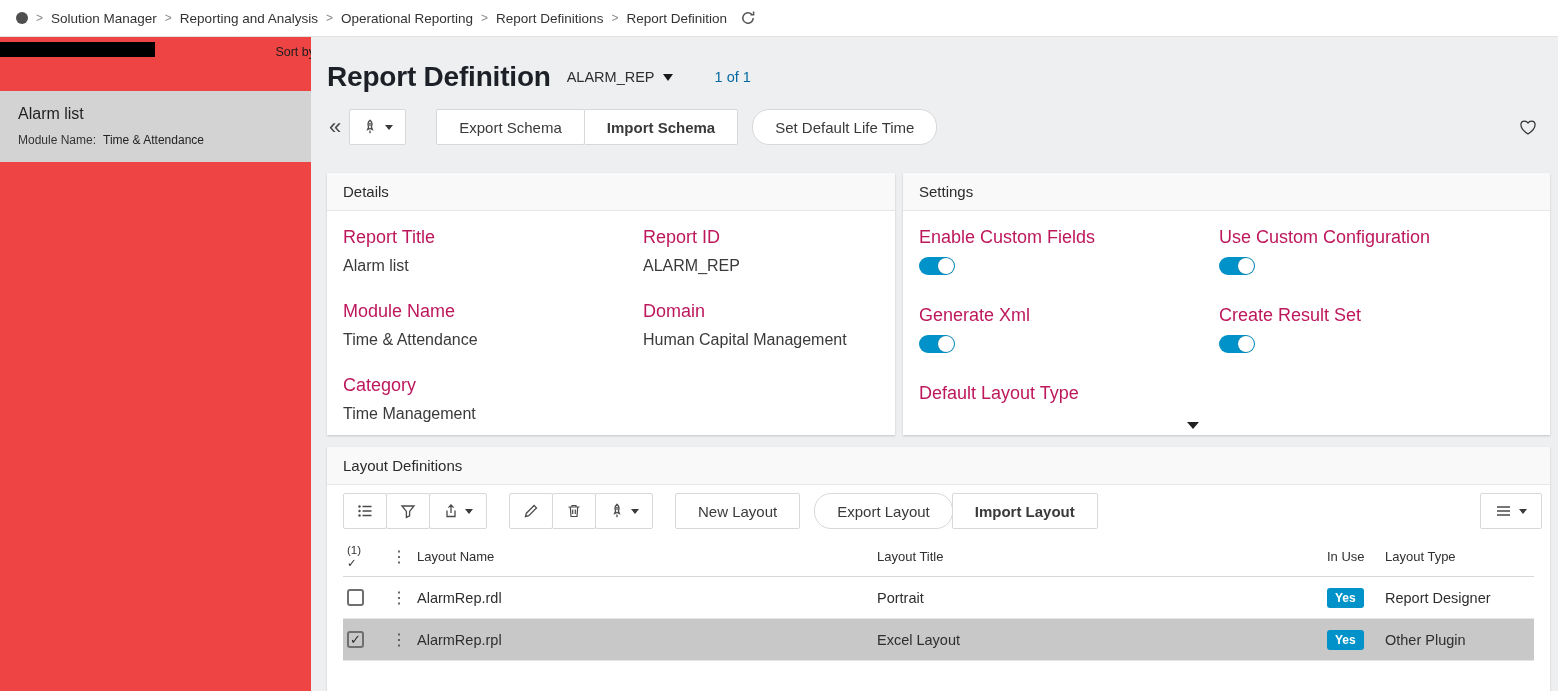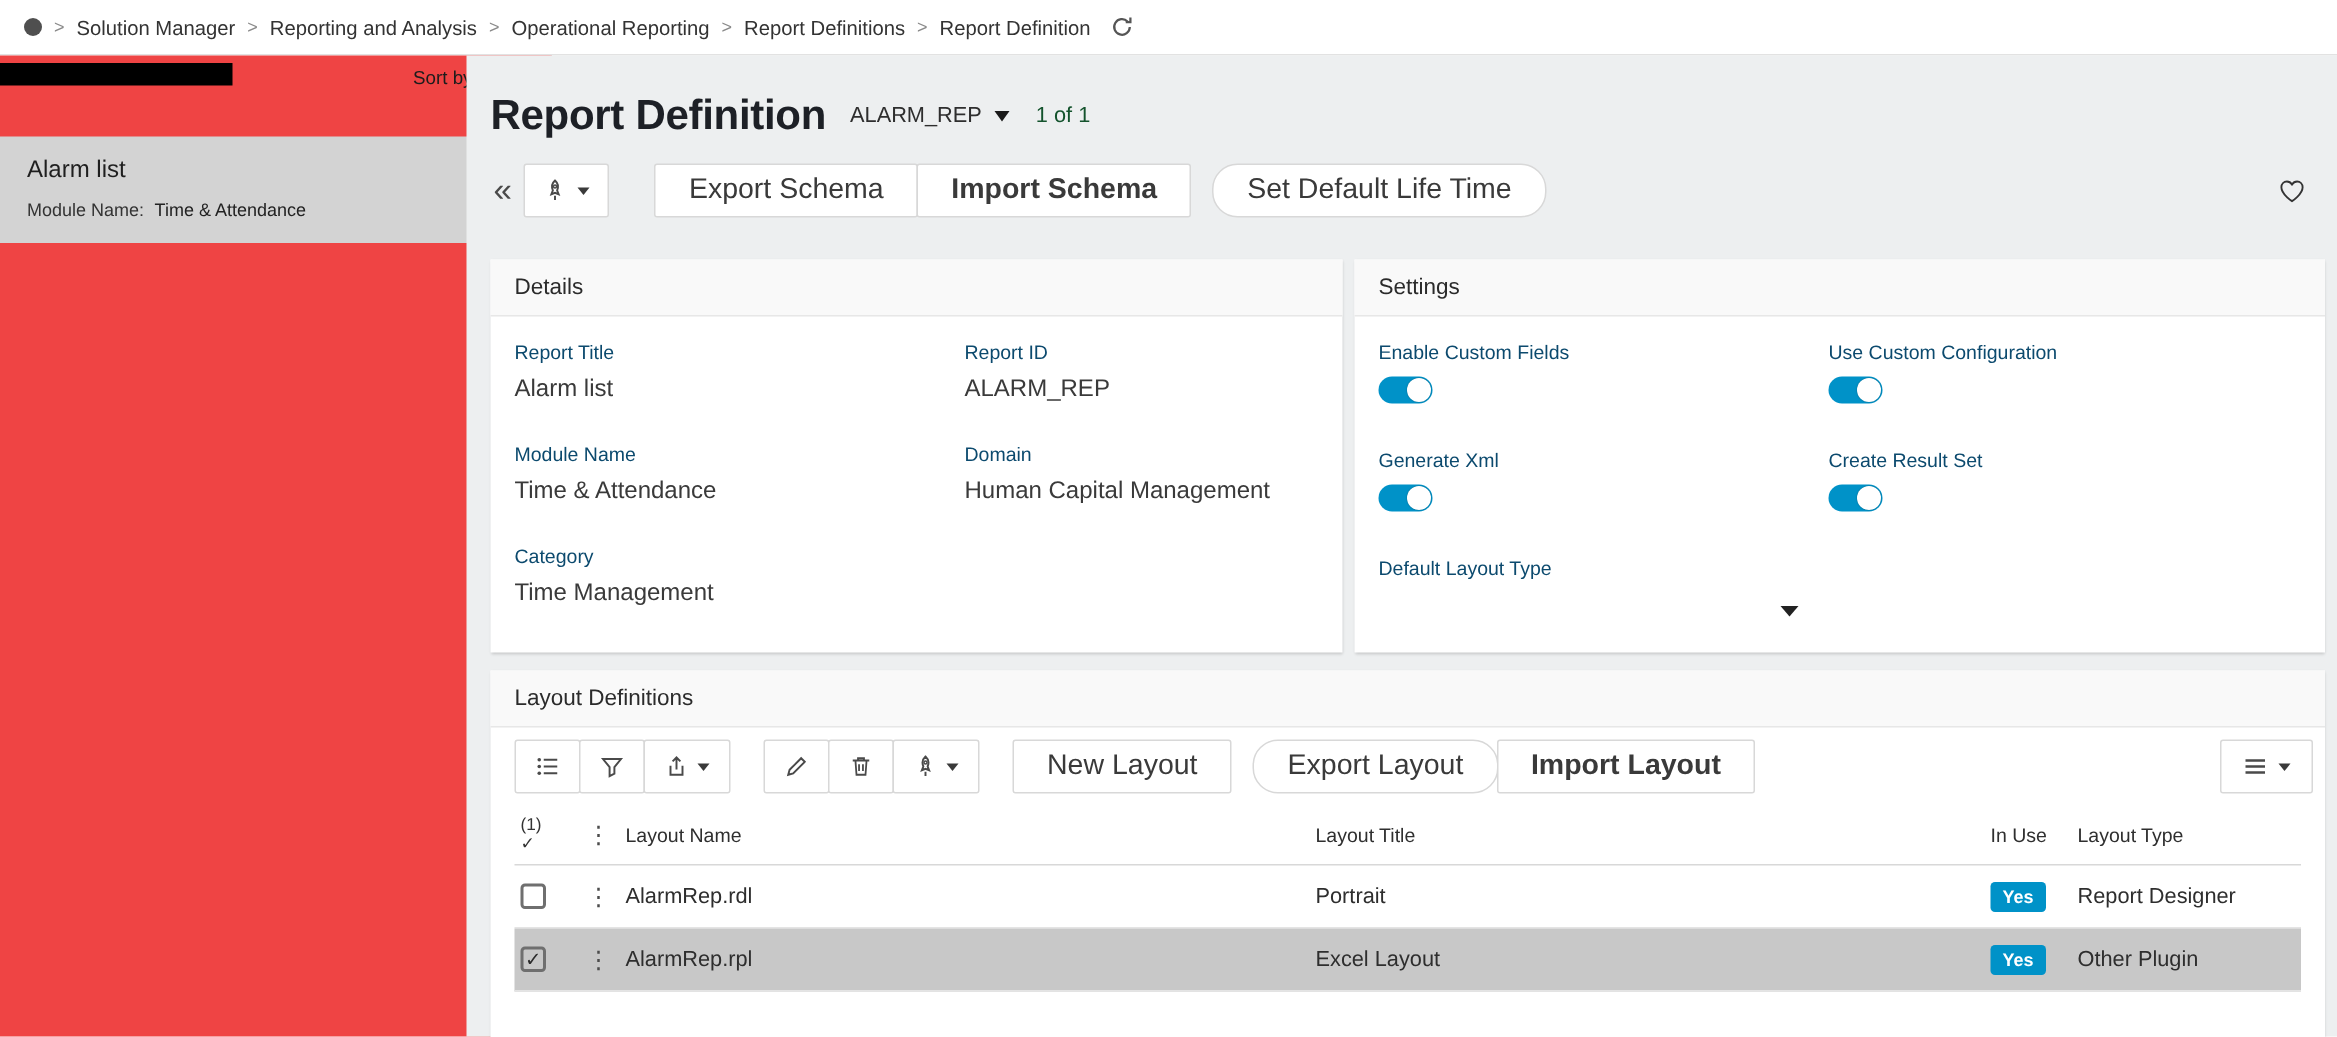--- a/index.html
+++ b/index.html
@@ -27,47 +27,47 @@
   .side-item-sub .val { margin-left:7px; color:#222; }
 
   
   .main { position:absolute; left:311px; top:37px; right:0; bottom:0; background:#edeff0;
           padding:20px 8px 0 16px; }
 
   .title-row { display:flex; align-items:center; height:40px; margin-bottom:12px; }
   .page-title { font-size:28px; font-weight:700; color:#1d2026; letter-spacing:-0.2px; }
   .record-sel { display:flex; align-items:center; gap:8px; margin-left:16px; cursor:pointer; }
   .record-name { font-size:14.5px; color:#2e2e2e; }
-  .record-count { margin-left:18px; font-size:14.5px; color:#14532d;text-align:center; }
+  .record-count { margin-left:42px; font-size:14.5px; color:#0369a1;text-align:center; }
 
   .caret { width:0; height:0; border-left:4.5px solid transparent; border-right:4.5px solid transparent;
            border-top:5.5px solid #3a3a3a; }
   .caret.big { border-left-width:5.5px; border-right-width:5.5px; border-top-width:7px; border-top-color:#1a1a1a; }
 
   .toolbar { display:flex; align-items:center; height:36px; margin-bottom:28px; }
   .collapse-btn { font-size:22px; color:#4a4a4a; line-height:36px; padding:0 8px 0 2px; cursor:pointer; }
   .btn { height:36px; background:#fff; border:1px solid #d8d8d8; border-radius:2px; display:flex;
-         align-items:center; justify-content:center; font-size:19px; color:#3a3a3a; padding:0 22px;
+         align-items:center; justify-content:center; font-size:15px; color:#3a3a3a; padding:0 22px;
          cursor:pointer; white-space:nowrap; }
   .icon-btn { padding:0 12px; gap:7px; }
   .toolbar .gap30 { margin-left:30px; }
   .adj { margin-left:-1px;font-weight:bold; }
   .gap14 { margin-left:14px;border-radius:17px; }
   .heart-btn { margin-left:auto; margin-right:12px; cursor:pointer; display:flex; align-items:center; }
 
   
   .cards-row { display:flex; gap:8px; }
   .card { background:#fff; box-shadow:0 1px 2px rgba(0,0,0,.18); }
   .card-head { height:38px; display:flex; align-items:center; padding:0 16px; font-size:15px;
                color:#2b2b2b; background:#f9f9f9; border-bottom:1px solid #e7e7e7; }
   .details-card { width:568px; height:262px; }
   .settings-card { flex:1; height:262px; }
 
   .details-body { padding:16px; display:grid; grid-template-columns:300px 1fr; row-gap:26px; }
-  .field-label { font-size:13px; color:#0c4a6e; margin-bottom:9px; }
+  .field-label { font-size:18px; color:#be185d; margin-bottom:9px; }
   .field-value { font-size:16px; color:#3a3a3a; }
 
   .settings-body { padding:16px; display:grid; grid-template-columns:300px 1fr; row-gap:30px; }
   .toggle { width:36px; height:18px; border-radius:10px; background:#0092c8; position:relative; cursor:pointer; }
   .toggle .knob { position:absolute; top:1px; right:1px; width:16px; height:16px; border-radius:50%;
                   background:#fff; box-shadow:0 0 1px rgba(0,0,0,.4); }
   .dlt-select { width:280px; height:26px; position:relative; cursor:pointer; margin-top:2px; }
   .dlt-select .caret { position:absolute; right:0; top:9px; border-left-width:6px; border-right-width:6px;
                        border-top-width:7px; border-top-color:#222; }
 

